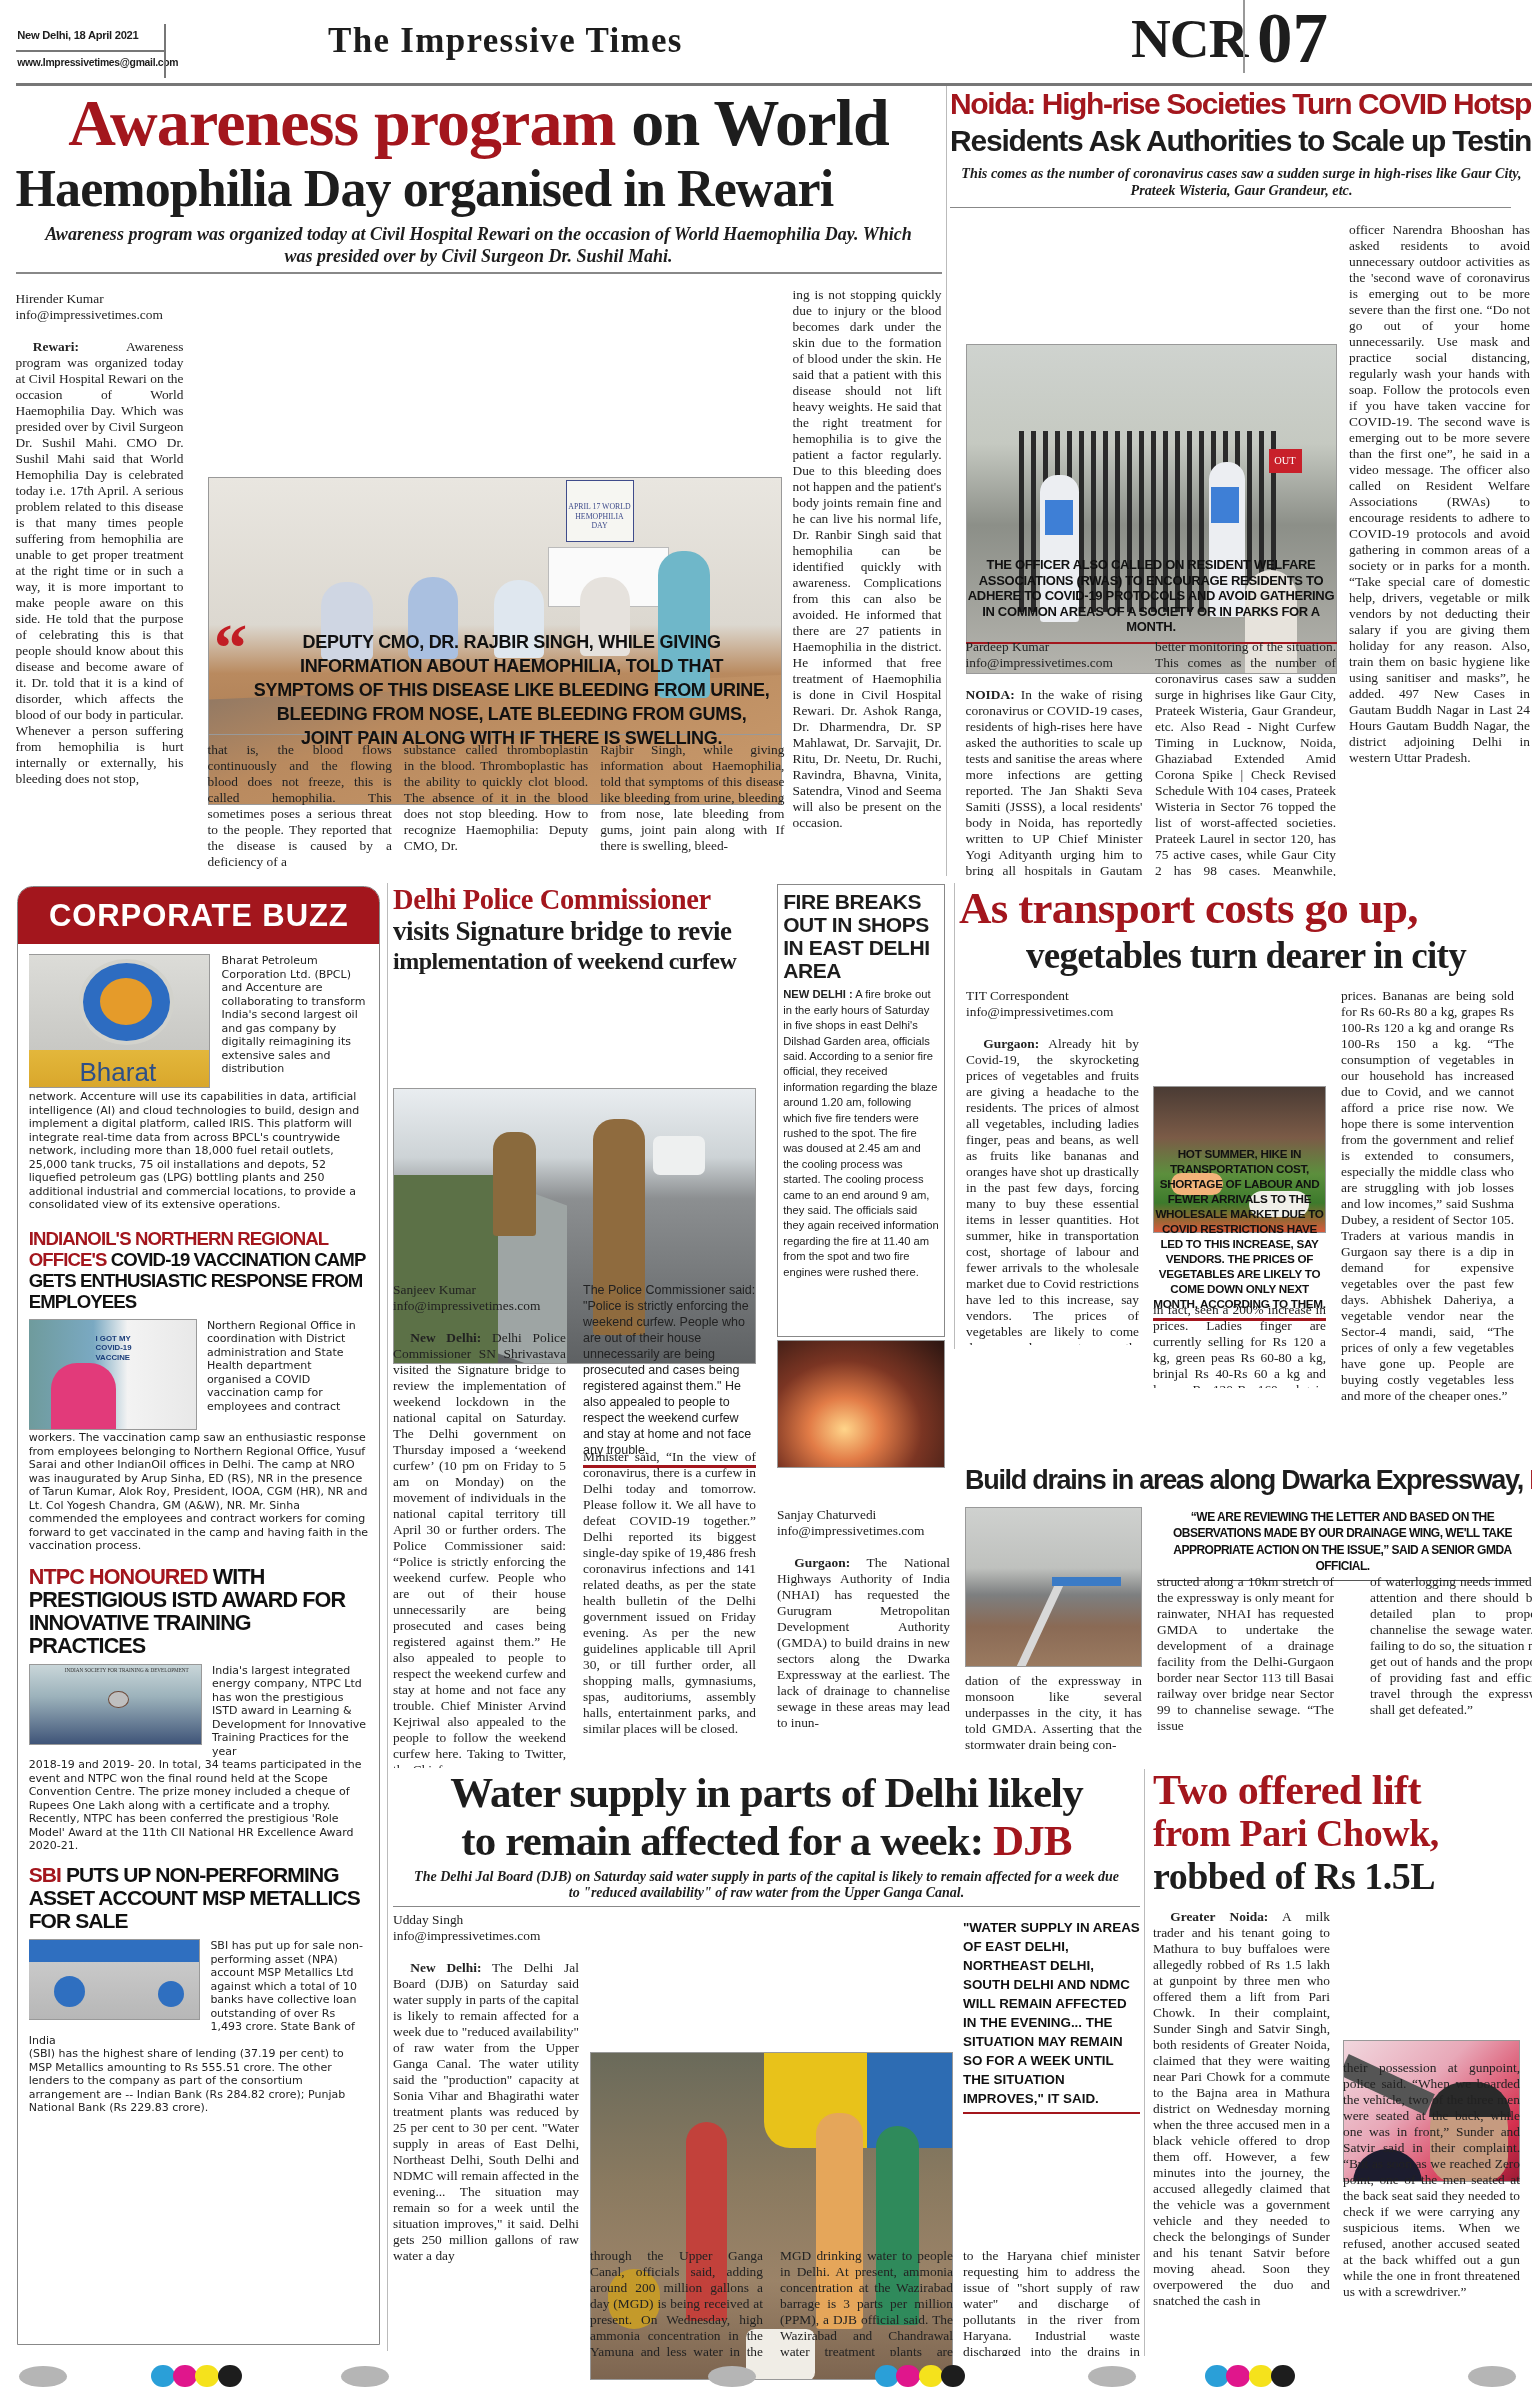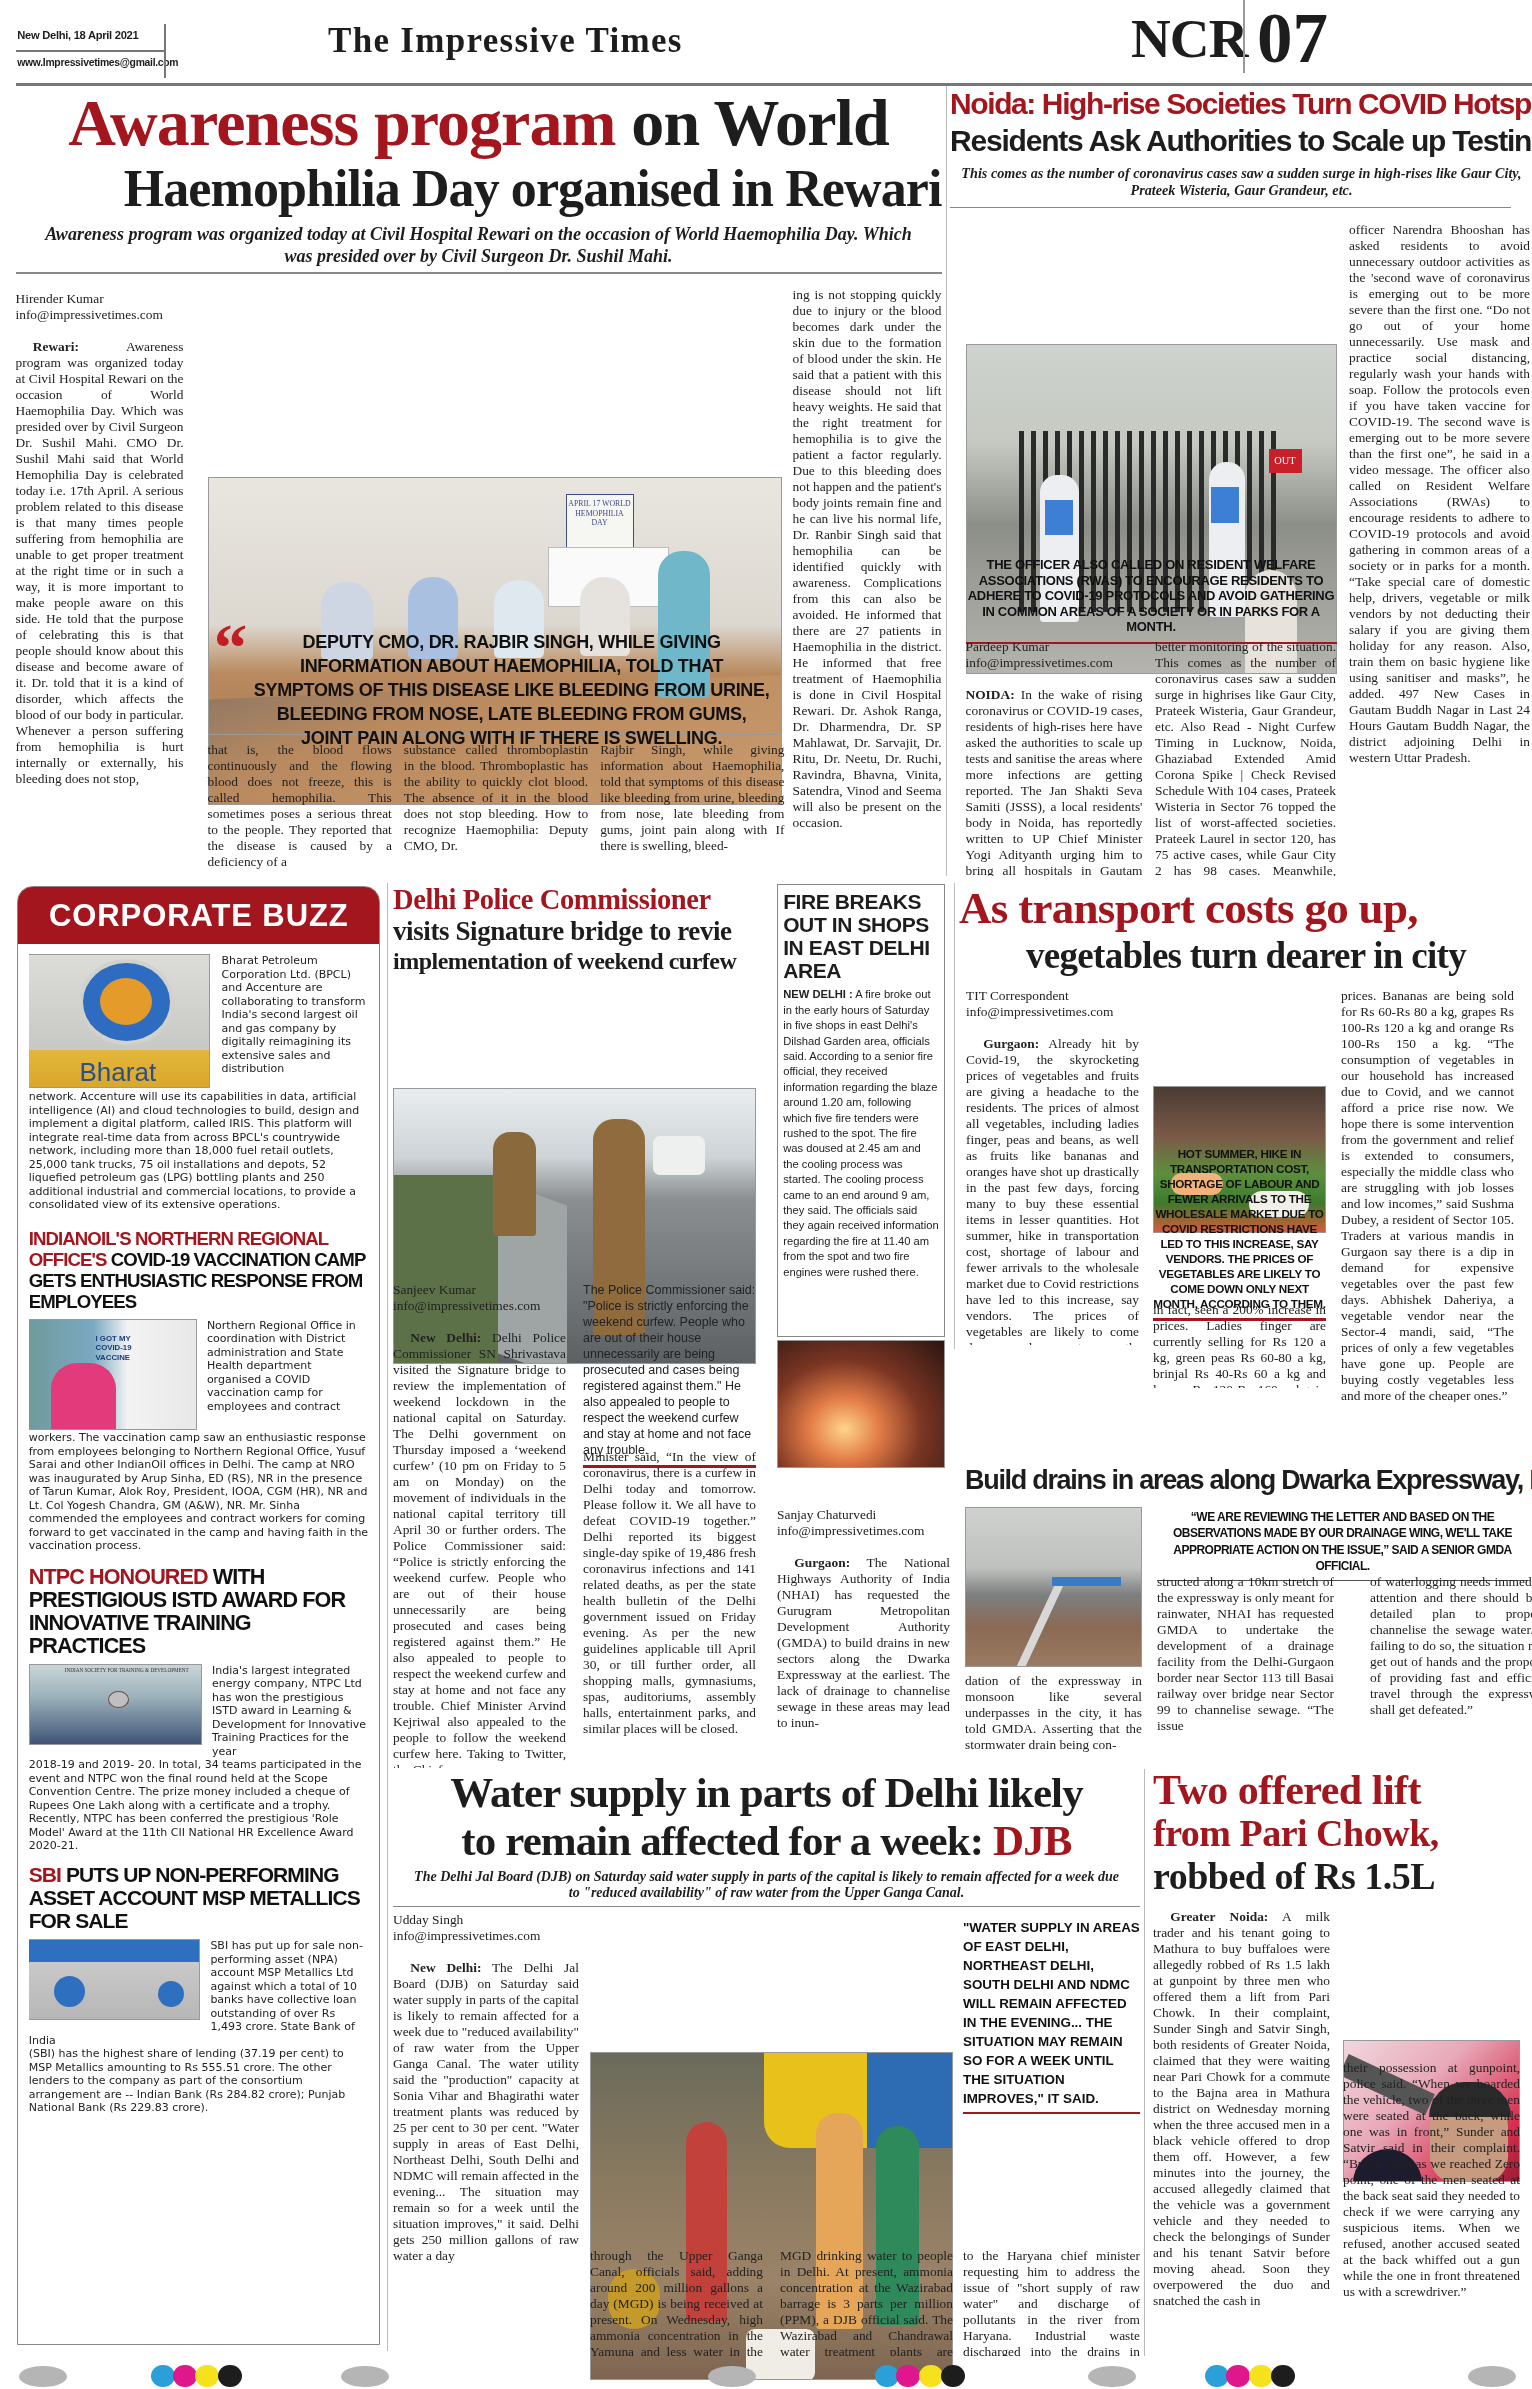--- a/index.html
+++ b/index.html
@@ -33,34 +33,34 @@
   <div class="abs" style="left:1131px;top:8.6px;font-family:'Liberation Serif',serif;font-weight:bold;font-size:55px;line-height:60px;letter-spacing:-0.9px">NCR</div>
   <div class="abs" style="left:1243px;top:0;width:1.7px;height:73px;background:#999"></div>
   <div class="abs" style="left:1257px;top:1.7px;font-family:'Liberation Serif',serif;font-weight:bold;font-size:71px;line-height:73px">07</div>
 </div>
 <div class="rule" style="left:15.5px;top:83px;width:1517px;height:2.6px;background:#777"></div>
 
 <div class="abs" style="left:15.5px;top:86px;width:926px;height:790px">
   <div style="text-align:center;font-family:'Liberation Serif',serif;font-weight:bold;font-size:66px;line-height:74px;letter-spacing:-0.9px;white-space:nowrap">
     <span class="red">Awareness program</span><span> on World</span>
   </div>
-  <div style="text-align:right;font-family:'Liberation Serif',serif;font-weight:bold;font-size:52px;line-height:57px;letter-spacing:-0.9px;white-space:nowrap">Haemophilia Day organised in Rewari</div>
+  <div style="text-align:left;font-family:'Liberation Serif',serif;font-weight:bold;font-size:52px;line-height:57px;letter-spacing:-0.9px;white-space:nowrap">Haemophilia Day organised in Rewari</div>
   <div style="text-align:center;font-family:'Liberation Serif',serif;font-style:italic;font-weight:bold;font-size:18px;line-height:21.6px;margin-top:7px;padding:0 21px">Awareness program was organized today at Civil Hospital Rewari on the occasion of World Haemophilia Day. Which was presided over by Civil Surgeon Dr. Sushil Mahi.</div>
   <div style="height:1.7px;background:#888;margin-top:5.2px"></div>
 
   <div class="abs body" style="left:0;top:205px;width:168px;height:596px;overflow:hidden">
     <div class="byline">
         <div>Hirender Kumar</div>
         <div>info@impressivetimes.com</div>
       </div>
     <p style="text-indent:17.3px"><b>Rewari:</b><span> Awareness program was organized today at Civil Hospital Rewari on the occasion of World Haemophilia Day. Which was presided over by Civil Surgeon Dr. Sushil Mahi. CMO Dr. Sushil Mahi said that World Hemophilia Day is celebrated today i.e. 17th April. A serious problem related to this disease is that many times people suffering from hemophilia are unable to get proper treatment at the right time or in such a way, it is more important to make people aware on this side. He told that the purpose of celebrating this is that people should know about this disease and become aware of it. Dr. told that it is a kind of disorder, which affects the blood of our body in particular. Whenever a person suffering from hemophilia is hurt internally or externally, his bleeding does not stop,</span></p>
   </div>
 
   <div class="abs photo" style="left:192px;top:203px;width:574px;height:328px;background:linear-gradient(180deg,#e9e6e0 0%,#dcd8d0 45%,#b98a5f 60%,#a0714a 100%)">
-    <div class="abs" style="right:147px;top:16px;width:68px;height:62px;background:#f6f6f2;border:1.7px solid #3f4c8b;font-size:7.8px;text-align:center;color:#3f4c8b;padding-top:4px;line-height:9.5px">APRIL 17 WORLD HEMOPHILIA DAY</div>
+    <div class="abs" style="right:147px;top:2px;width:68px;height:62px;background:#f6f6f2;border:1.7px solid #3f4c8b;font-size:7.8px;text-align:center;color:#3f4c8b;padding-top:21px;line-height:9.5px">APRIL 17 WORLD HEMOPHILIA DAY</div>
     <div class="abs" style="right:112px;top:69px;width:121px;height:60px;background:#fafafa;border:1.7px solid #bbb"></div>
     <div class="abs" style="left:0;top:164px;width:574px;height:164px;background:linear-gradient(160deg,#7c6f66 0%,#b98a5f 40%,#c99a6c 100%);clip-path:polygon(0 35%,100% 20%,100% 100%,0 100%)"></div>
     <div class="abs" style="left:112px;top:104px;width:52px;height:78px;background:#cfd6e3;border-radius:24px 24px 5.2px 5.2px"></div>
     <div class="abs" style="left:199px;top:99px;width:50px;height:82px;background:#aac0e0;border-radius:24px 24px 5.2px 5.2px"></div>
     <div class="abs" style="left:285px;top:102px;width:50px;height:78px;background:#dfe7ef;border-radius:24px 24px 5.2px 5.2px"></div>
     <div class="abs" style="left:371px;top:99px;width:50px;height:79px;background:#e6e2dd;border-radius:24px 24px 5.2px 5.2px"></div>
     <div class="abs" style="left:449px;top:73px;width:52px;height:147px;background:#6fb7c9;border-radius:24px 24px 5.2px 5.2px"></div>
   </div>
 
   <div class="abs" style="left:192px;top:537px;width:574px;height:112px;border:1.3px solid #999;border-top:none;padding:7px 10.4px 7px 8.6px">

